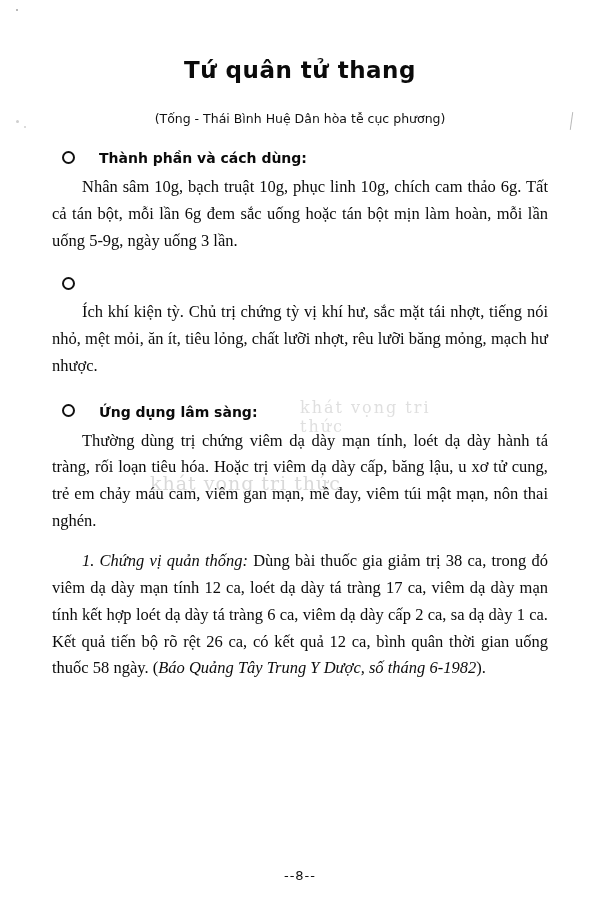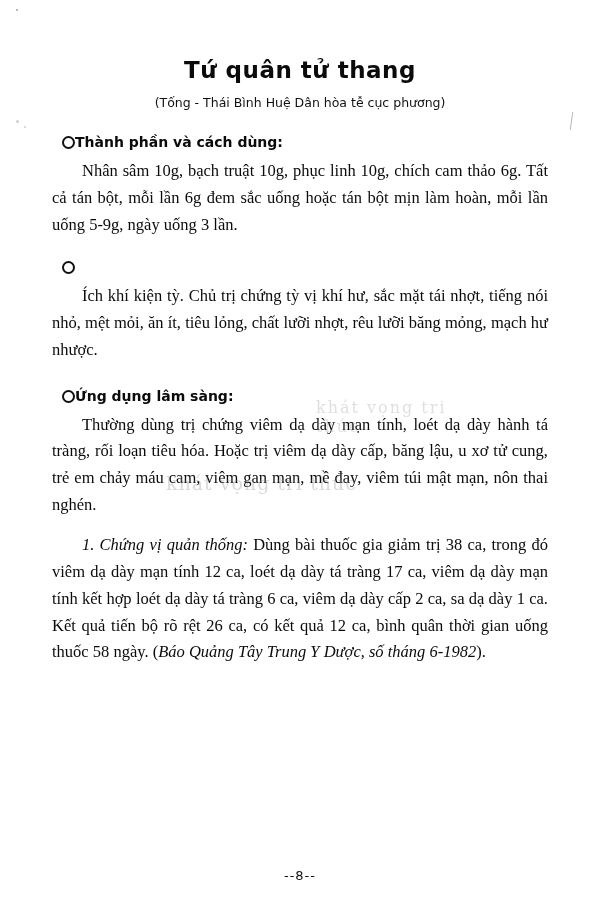--- a/index.html
+++ b/index.html
@@ -40,32 +40,32 @@
     font-weight: bold;
     font-size: 23px;
     letter-spacing: 0.5px;
     margin: 10px 0 0 0;
     line-height: 1.1;
   }
   .subtitle {
     text-align: center;
     font-family: "DejaVu Sans", sans-serif;
     font-size: 12.5px;
-    margin-top: 12px;
+    margin-top: 28px;
     color: #111;
   }
 
   .section-head {
     font-family: "DejaVu Sans", sans-serif;
     font-weight: bold;
     font-size: 14px;
     margin: 24px 0 8px 10px;
     display: flex;
-    align-items: flex-end;
-    gap: 0;
+    align-items: center;
+    gap: 24px;
   }
   .bullet-ring {
     display: inline-block;
     width: 9px;
     height: 9px;
     border: 2px solid #111;
     border-radius: 50%;
     flex: 0 0 auto;
     position: relative;
     top: -1px;
@@ -94,21 +94,21 @@
     text-align: center;
     font-family: "DejaVu Sans", sans-serif;
     font-size: 13px;
     letter-spacing: 1px;
     color: #111;
   }
 
   
   .watermark {
     position: absolute;
-    left: 16px;
+    left: 0;
     top: 398px;
     width: 480px;
     height: 130px;
     pointer-events: none;
     user-select: none;
   }
   .wm-main {
     position: absolute;
     left: 28px;
     top: 20px;

